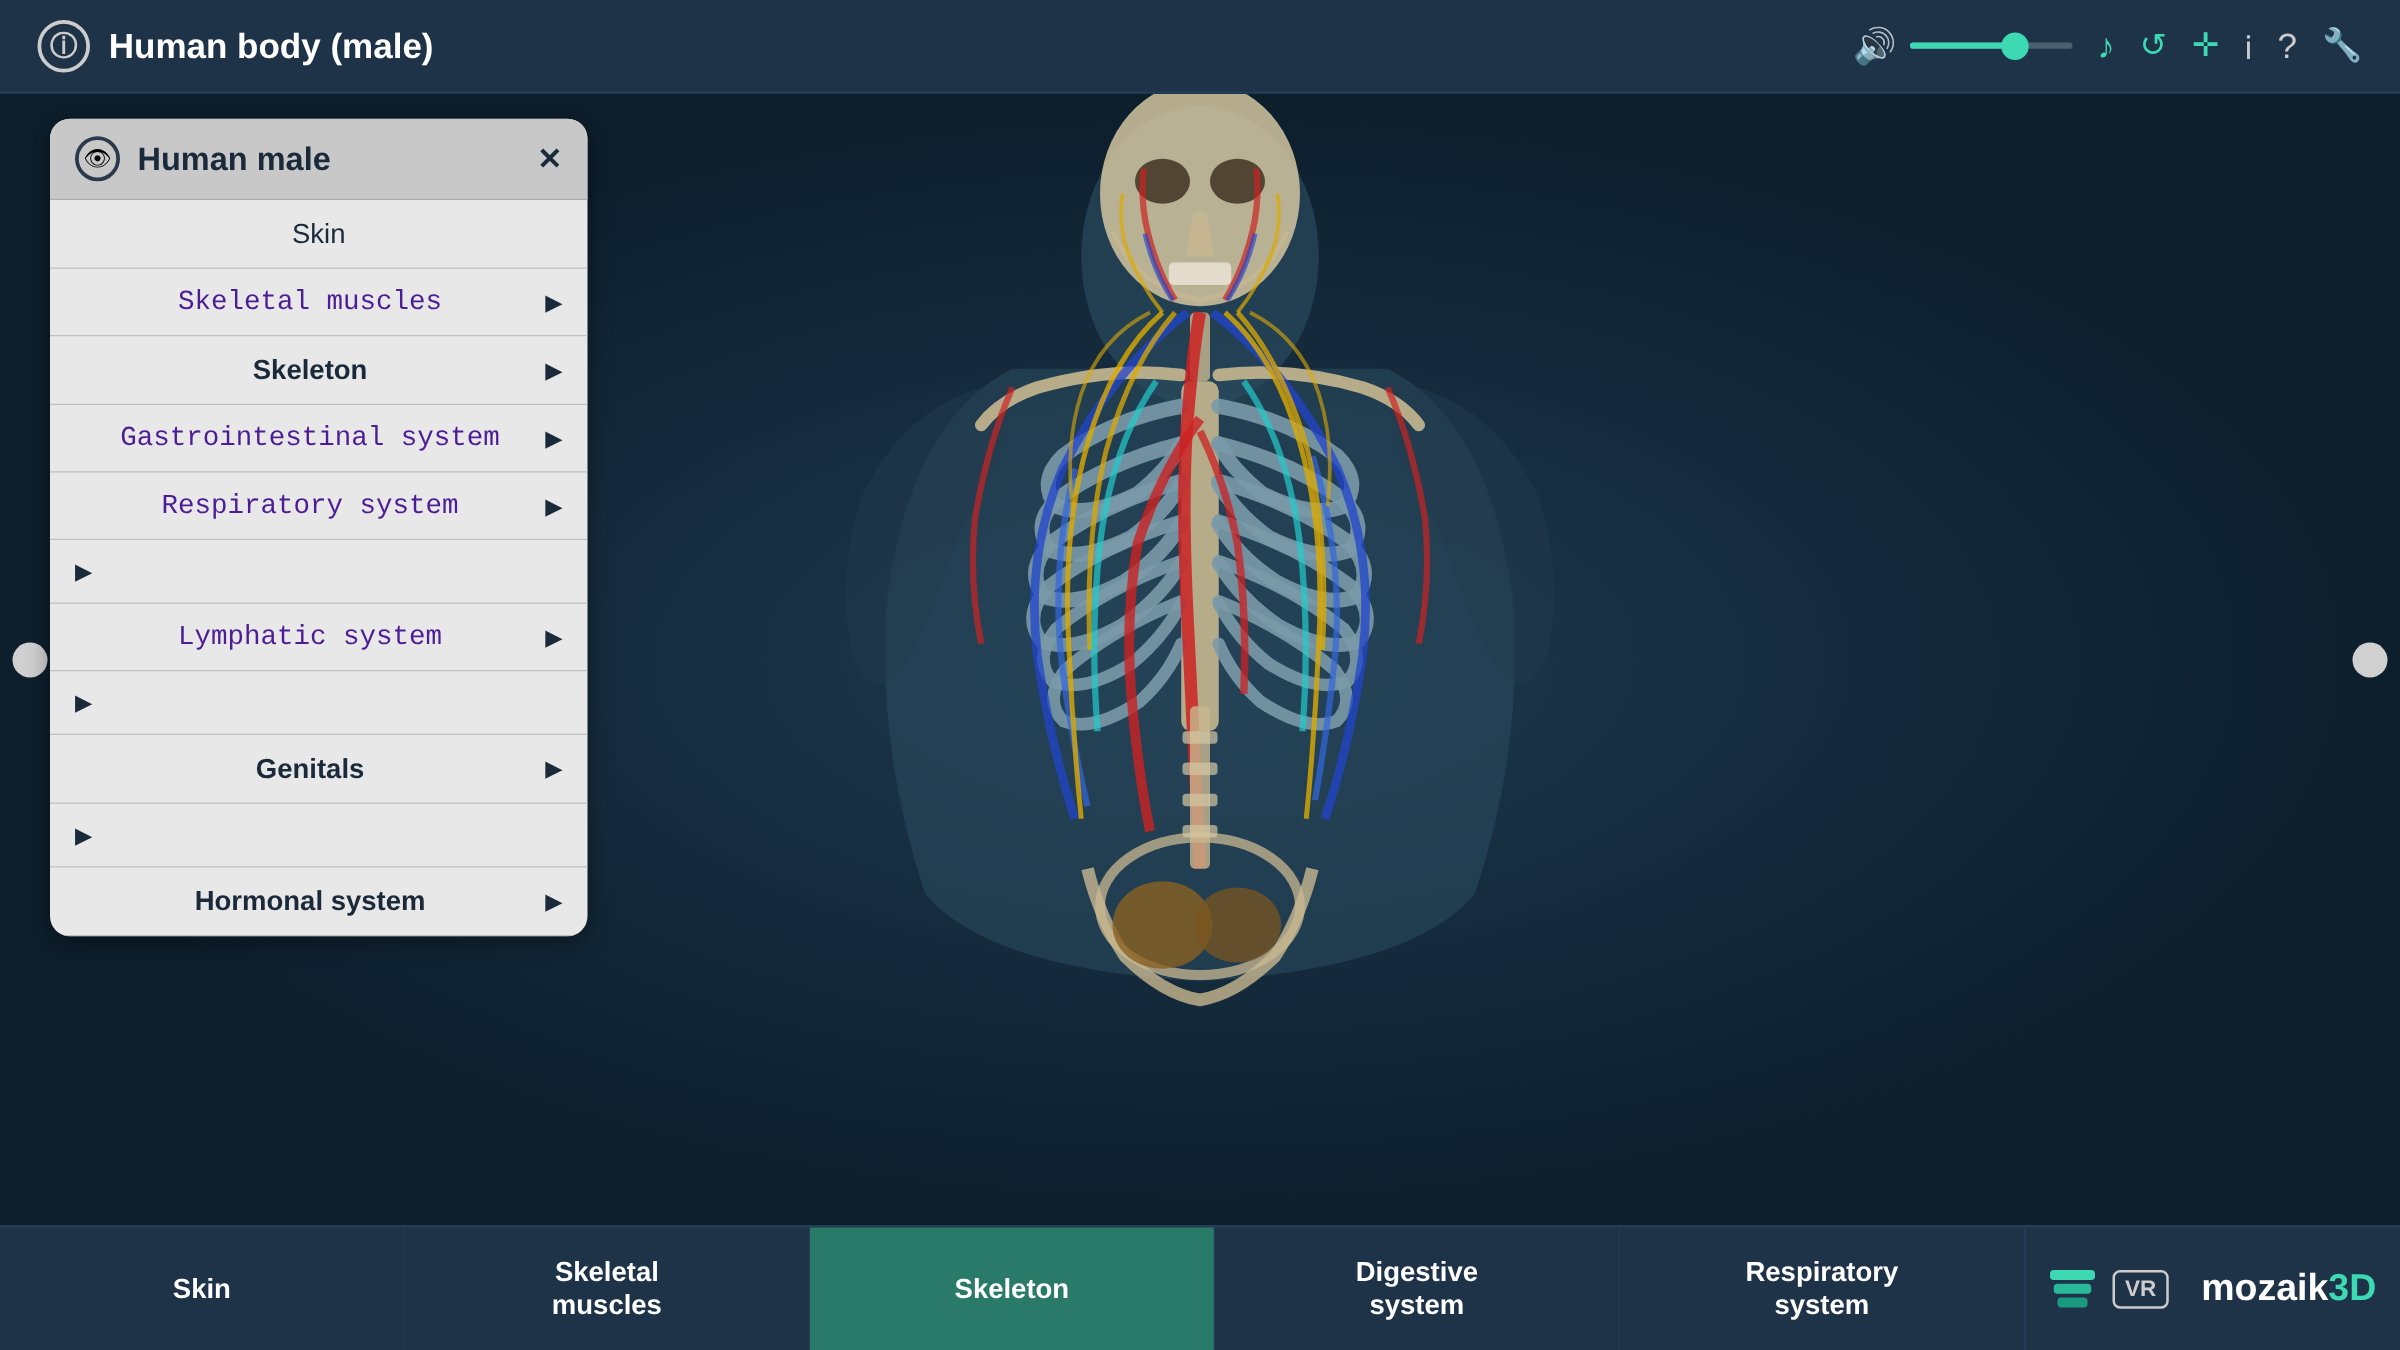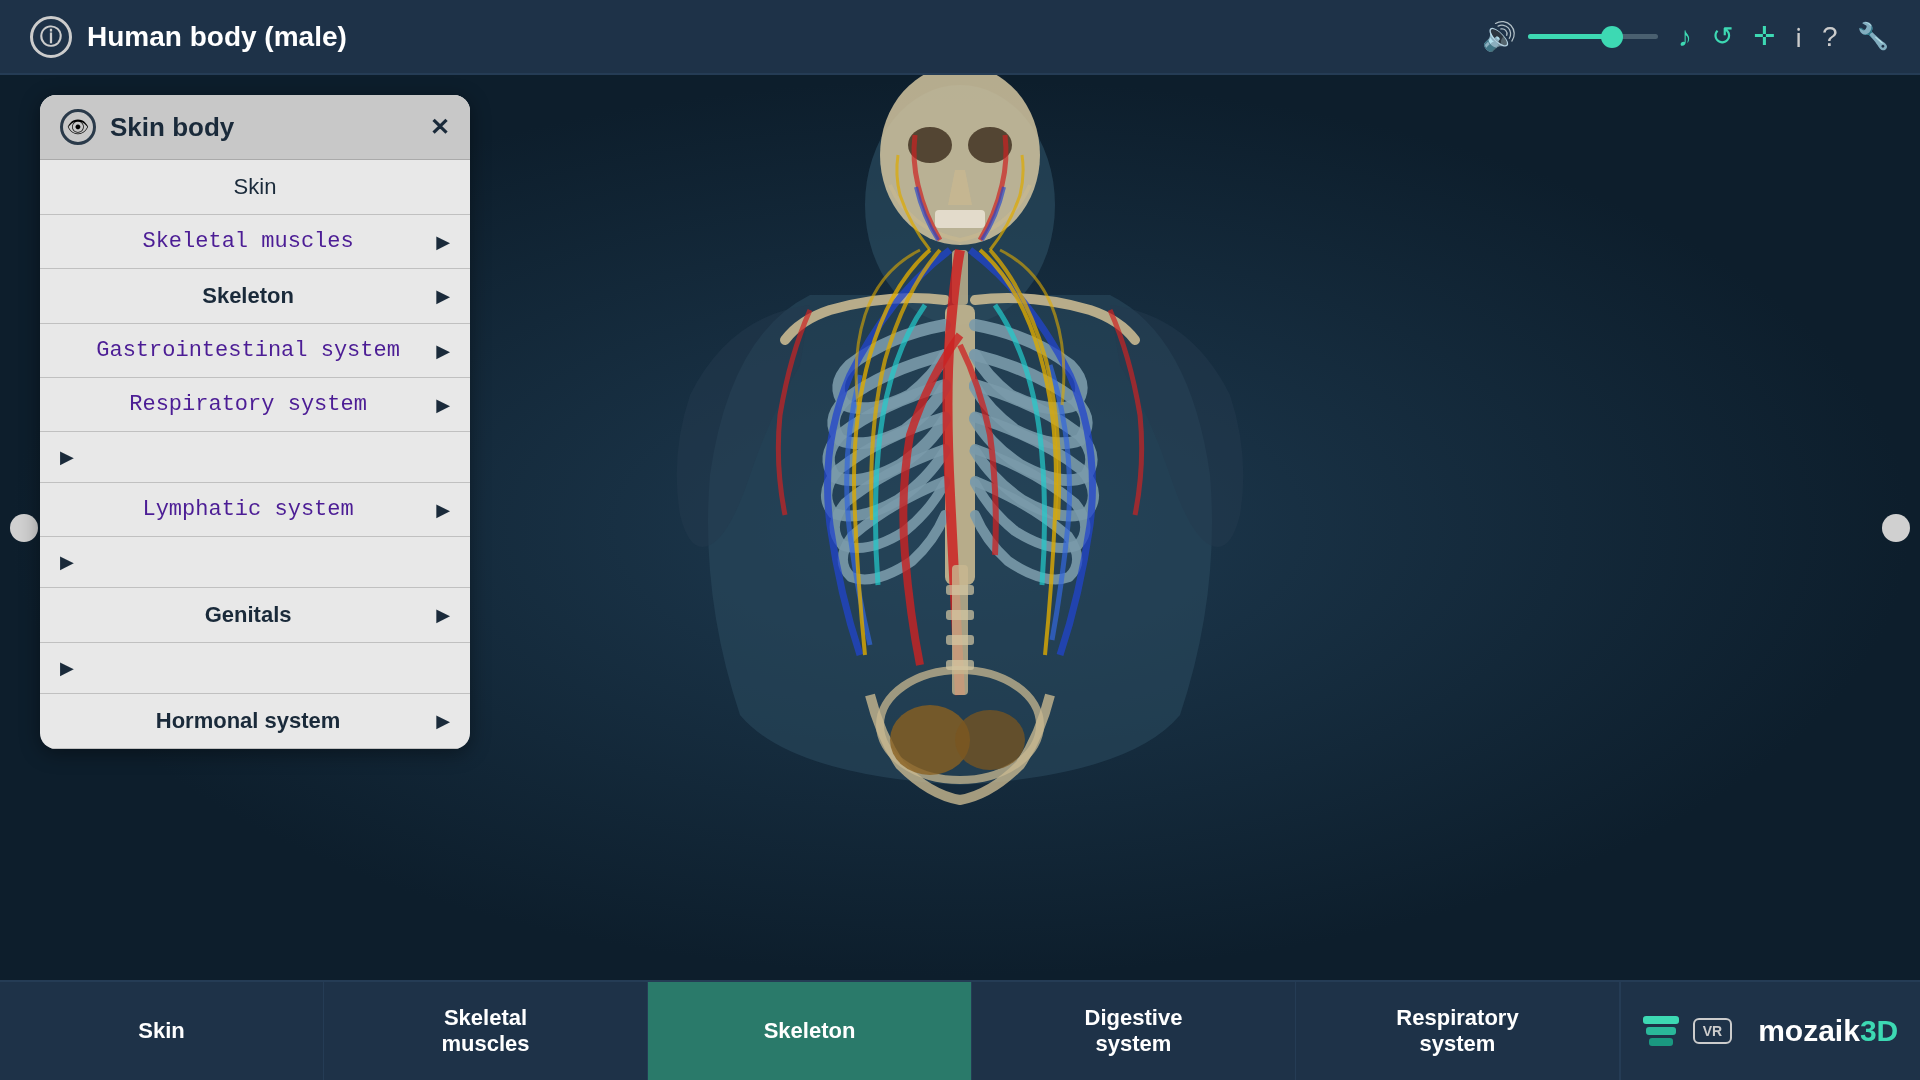--- a/index.html
+++ b/index.html
@@ -228,21 +228,21 @@
       font-weight: bold;
       color: white;
       margin-left: 12px;
     }
     .brand-text span { color: #3dd9b3; }
     .vr-icon {
       border: 2px solid #ccc;
       border-radius: 6px;
       padding: 3px 8px;
       color: #ccc;
-      font-size: 14px;
+      font-size: 18px;
       font-weight: bold;
     }
 
     
     #body-svg-container {
       position: absolute;
       top: 0;
       left: 50%;
       transform: translateX(-50%);
       width: 900px;
@@ -367,21 +367,21 @@
     </svg>
   </div>
 
   <div class="side-circle" id="left-circle"></div>
 
   <div class="side-circle" id="right-circle"></div>
 
   <div id="panel">
     <div id="panel-header">
       <div class="panel-eye-icon">👁</div>
-      <span id="panel-title">Skin body</span>
+      <span id="panel-title">Human male</span>
       <span class="panel-close">✕</span>
     </div>
     <div id="panel-items">
     <div class="menu-item">
           <span class="menu-item-label">Skin</span>
         </div>
         <div class="menu-item">
           <span class="menu-item-label dimmed">Skeletal muscles</span>
           <span class="menu-arrow">▶</span>
         </div>

